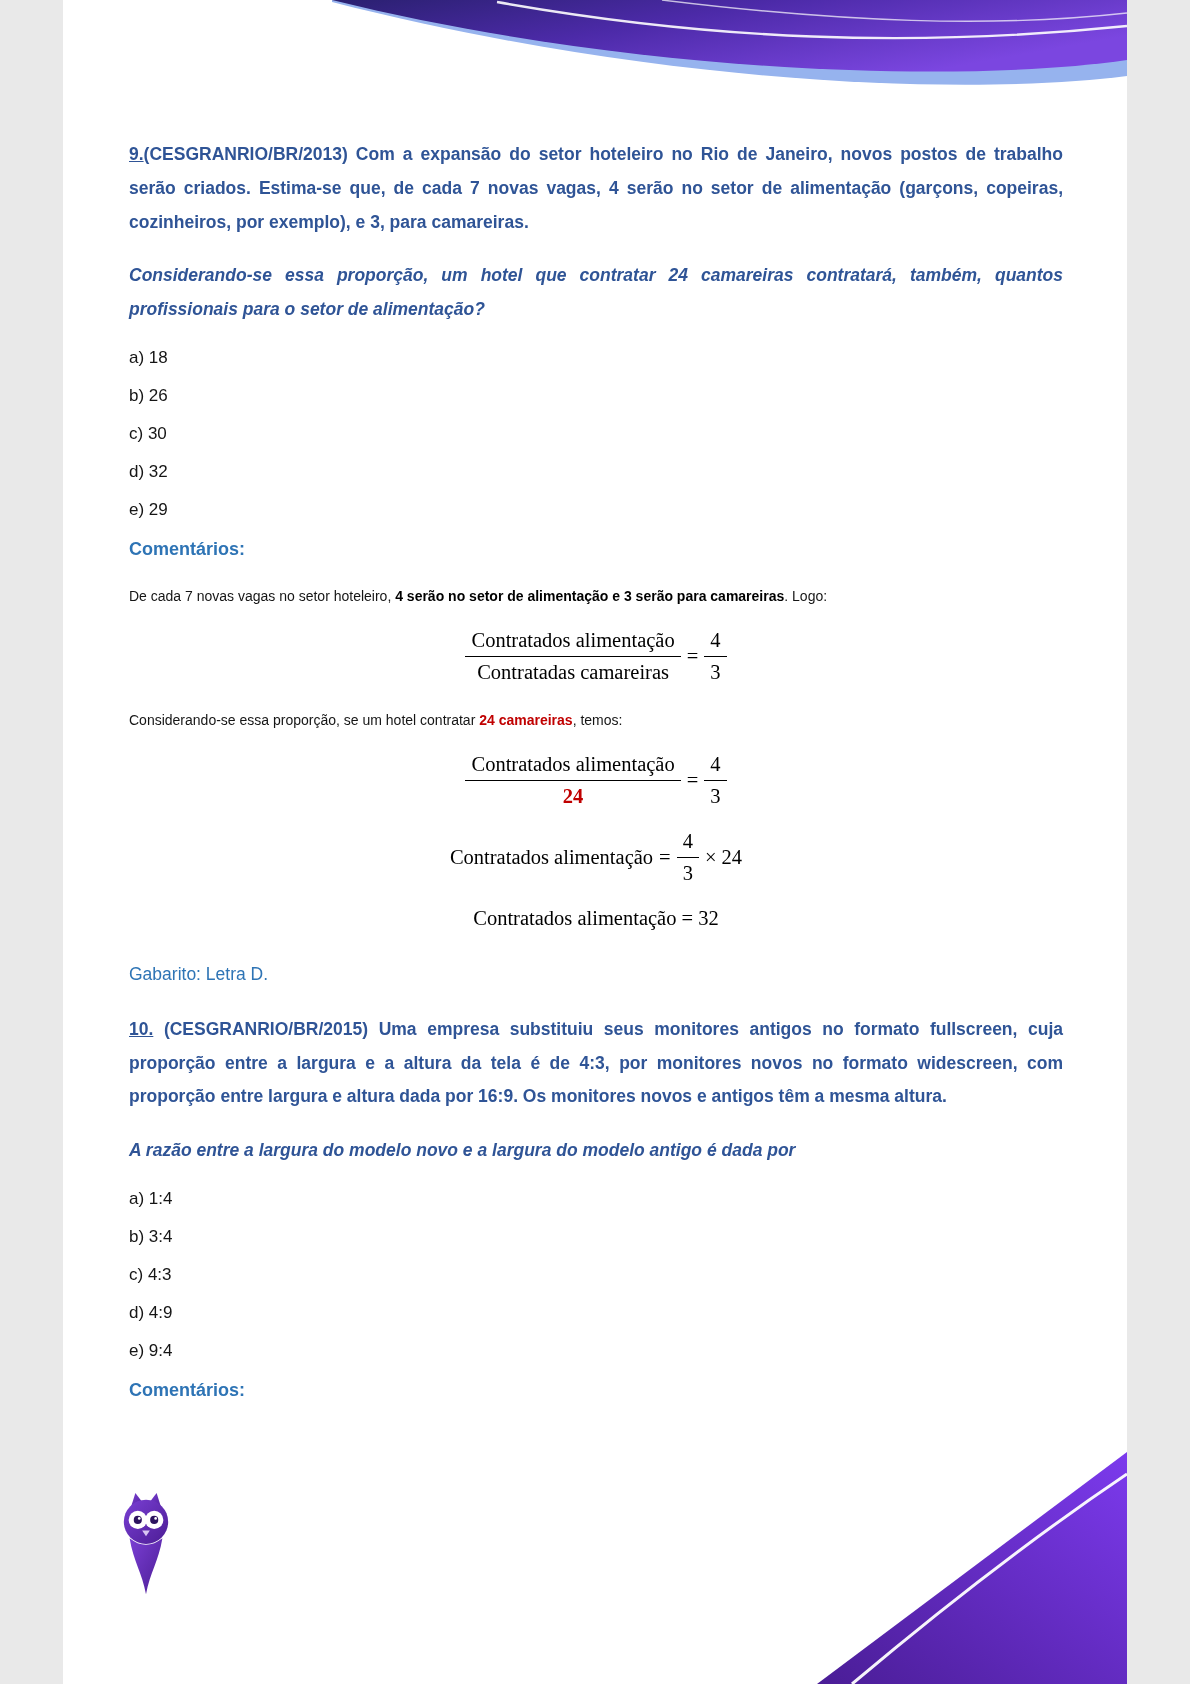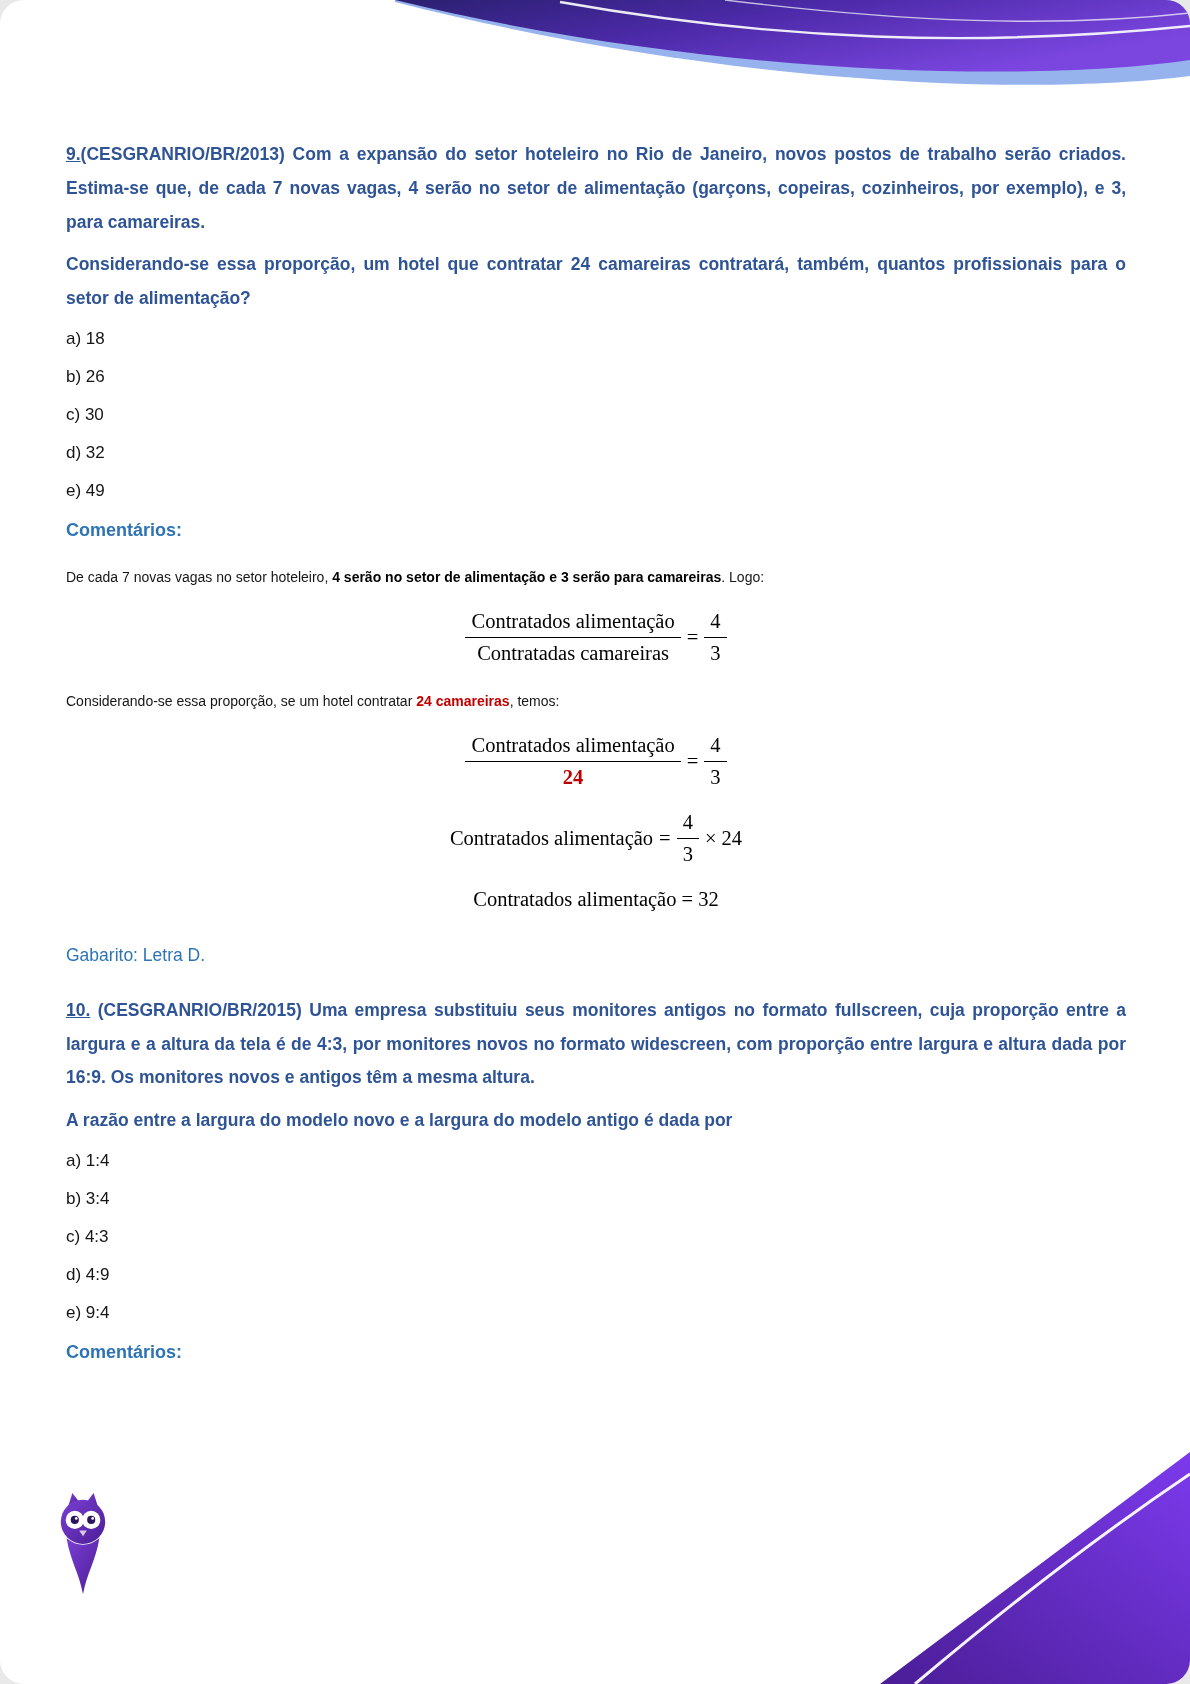--- a/index.html
+++ b/index.html
@@ -1,35 +1,35 @@
 <!DOCTYPE html>
 <html style="--stmt: #2f5496; --head: #2e74b5; --red: #c00000;"><head>
 <meta charset="utf-8">
 <style>
   * { margin:0; padding:0; box-sizing:border-box; }
   html, body { background:#e9e9e9; }
   .page {
-    position:relative; width:1190px; height:1684px; margin:0 auto;
+    position:relative; width:1064px; height:1684px; margin:0 auto;
     background:#ffffff; overflow:hidden;
-    font-family:"Liberation Sans", sans-serif; color:#111;border-radius:24px;
+    font-family:"Liberation Sans", sans-serif; color:#111;
   }
   .deco-top { position:absolute; top:0; right:0; width:795px; height:100px; display:block; }
   .deco-bottom { position:absolute; bottom:0; right:0; width:335px; height:238px; display:block; }
   .owl { position:absolute; left:54px; bottom:86px; width:58px; height:108px; display:block; }
 
   .content { position:absolute; top:138px; left:66px; right:64px; }
 
   .stmt {
     color:var(--stmt, #2f5496); font-weight:bold; font-size:17.5px;
     line-height:1.93; text-align:justify;
   }
-  .stmt + .stmt { margin-top:9px; }
+  .stmt + .stmt { margin-top:20px;font-style:italic; }
   .qnum { text-decoration:underline; }
 
-  .options { margin-top:14px; }
+  .options { margin-top:22px; }
   .option { font-size:17px; color:#151515; line-height:17px; margin-bottom:21px; }
 
   .heading { color:var(--head, #2e74b5); font-weight:bold; font-size:18px; margin-top:14px; }
 
   .body-text { font-size:14px; color:#151515; line-height:1.5; margin-top:26px; }
   .body-text b { color:#000; }
 
   .formula {
     display:flex; justify-content:center; align-items:center; gap:6px;
     font-family:"Liberation Serif", serif; font-size:20.5px; color:#000;
@@ -66,21 +66,21 @@
   <main class="content">
 
     <p class="stmt"><span class="qnum">9.</span><span>(CESGRANRIO/BR/2013) Com a expansão do setor hoteleiro no Rio de Janeiro, novos postos de trabalho serão criados. Estima-se que, de cada 7 novas vagas, 4 serão no setor de alimentação (garçons, copeiras, cozinheiros, por exemplo), e 3, para camareiras.</span></p>
     <p class="stmt">Considerando-se essa proporção, um hotel que contratar 24 camareiras contratará, também, quantos profissionais para o setor de alimentação?</p>
 
     <div class="options">
       <p class="option">a) 18</p>
       <p class="option">b) 26</p>
       <p class="option">c) 30</p>
       <p class="option">d) 32</p>
-      <p class="option">e) 49</p>
+      <p class="option">e) 29</p>
     </div>
 
     <p class="heading">Comentários:</p>
 
     <p class="body-text"><span>De cada 7 novas vagas no setor hoteleiro, </span><b>4 serão no setor de alimentação e 3 serão para camareiras</b><span>. Logo:</span></p>
 
     <div class="formula">
       <span class="frac">
         <span class="fnum">Contratados alimentação</span>
         <span class="fden">Contratadas camareiras</span>

